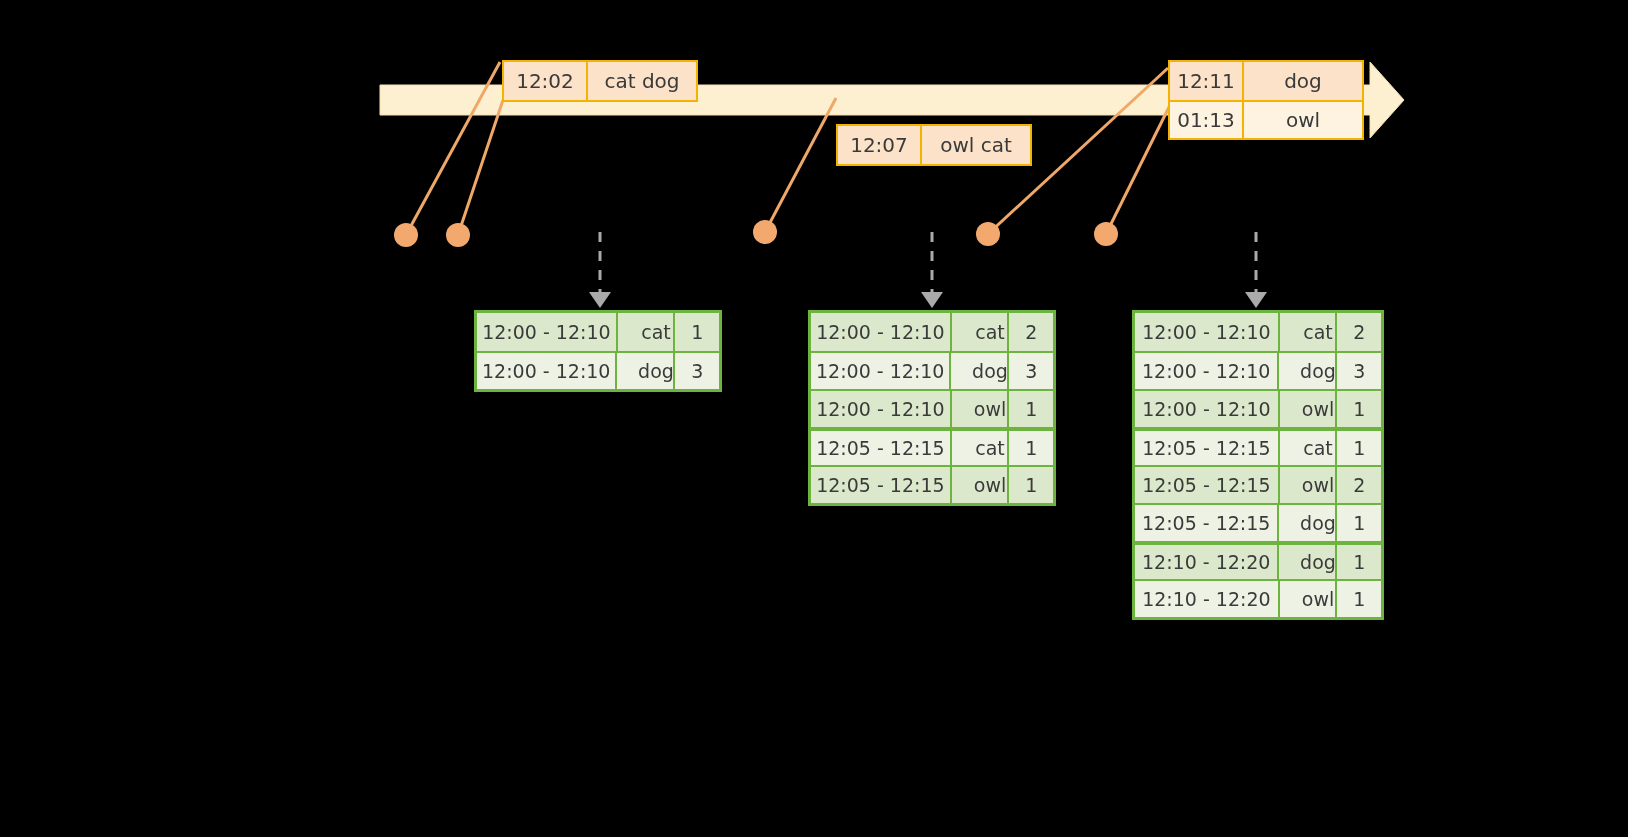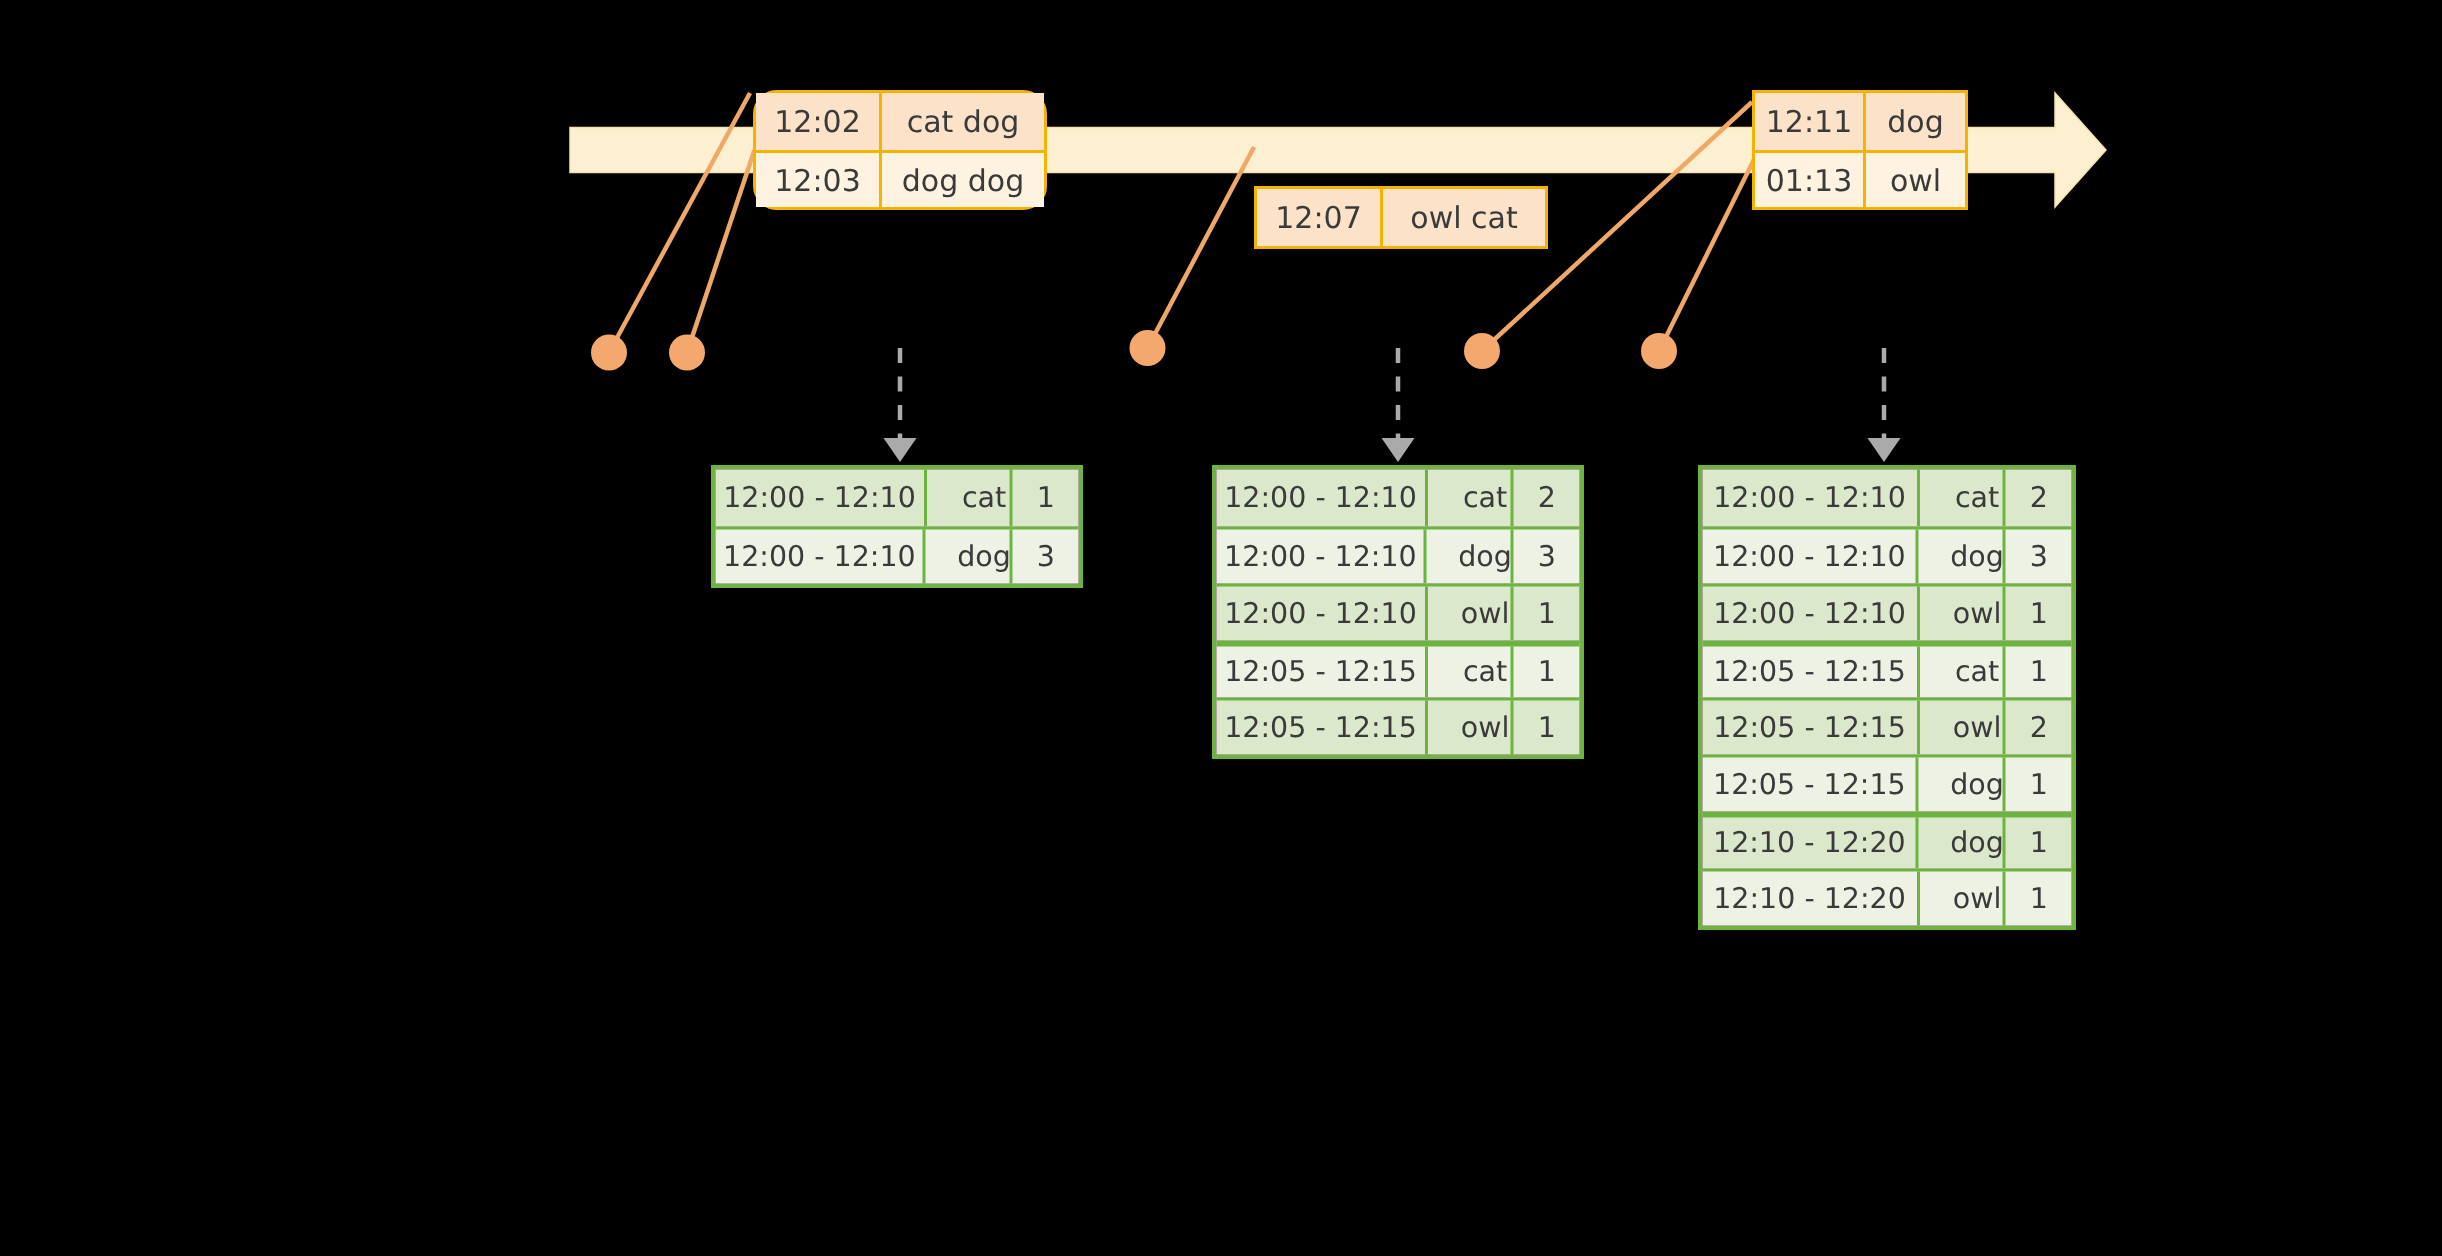--- a/index.html
+++ b/index.html
@@ -116,37 +116,33 @@
         <line x1="600" y1="232" x2="600" y2="294" stroke="#AAAAAA" stroke-width="3" stroke-dasharray="10 9"></line>
         <path d="M 589 292 L 611 292 L 600 308 Z" fill="#AAAAAA"></path>
         <line x1="932" y1="232" x2="932" y2="294" stroke="#AAAAAA" stroke-width="3" stroke-dasharray="10 9"></line>
         <path d="M 921 292 L 943 292 L 932 308 Z" fill="#AAAAAA"></path>
         <line x1="1256" y1="232" x2="1256" y2="294" stroke="#AAAAAA" stroke-width="3" stroke-dasharray="10 9"></line>
         <path d="M 1245 292 L 1267 292 L 1256 308 Z" fill="#AAAAAA"></path>
       </g>
   </svg>
 
   <div id="event-layer">
-      <div class="event-group" style="left: 502px; top: 60px; width: 196px; border-radius: 16px;">
+      <div class="event-group" style="left: 502px; top: 60px; width: 196px;">
         <div class="event-row shaded" style="height: 38px;">
           <div class="evt-time" style="width: 84px;">12:02</div>
           <div class="evt-words">cat dog</div>
-        </div>
-        <div class="event-row plain" style="height: 38px;">
-          <div class="evt-time" style="width: 84px;">12:03</div>
-          <div class="evt-words">dog dog</div>
         </div>
       </div>
       <div class="event-group" style="left: 836px; top: 81px; width: 196px; margin-top: 43px;">
         <div class="event-row shaded" style="height: 38px;">
           <div class="evt-time" style="width: 84px;">12:07</div>
           <div class="evt-words">owl cat</div>
         </div>
       </div>
-      <div class="event-group" style="left: 1168px; top: 60px; width: 144px; text-align: right;">
+      <div class="event-group" style="left: 1168px; top: 60px; width: 196px; text-align: right;">
         <div class="event-row shaded" style="height: 38px;">
           <div class="evt-time" style="width: 74px;">12:11</div>
           <div class="evt-words">dog</div>
         </div>
         <div class="event-row plain" style="height: 38px;">
           <div class="evt-time" style="width: 74px;">01:13</div>
           <div class="evt-words">owl</div>
         </div>
       </div>
     </div>

